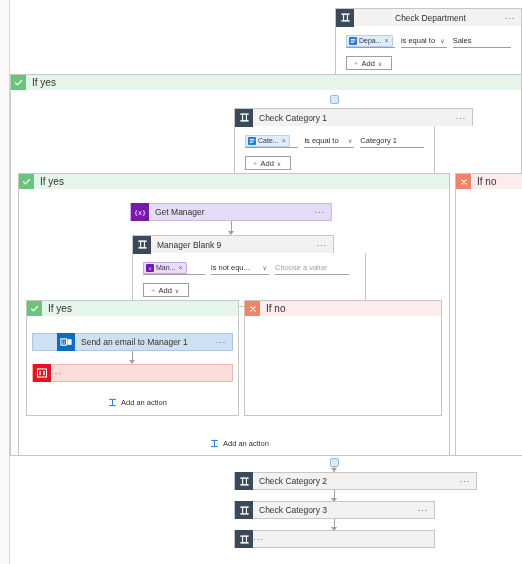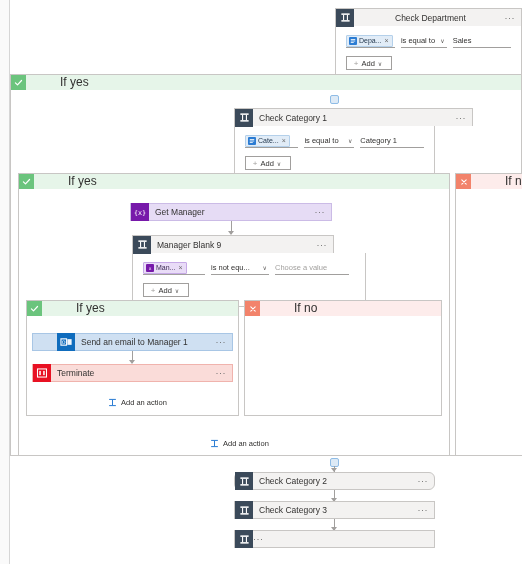--- a/index.html
+++ b/index.html
@@ -131,21 +131,21 @@
   .branch-head.yes{background:#e6f5e9;}
   .branch-head.no{background:#fdeceb;}
   .branch-ico{
     width:15px;height:15px;flex:0 0 15px;
     display:flex;align-items:center;justify-content:center;
     color:#fff;font-size:9px;line-height:1;
   }
   .branch-ico.yes{background:#6bc47d;}
   .branch-ico.no{background:#f2836b;}
   .branch-label{
-    padding-left:18px;font-size:12px;color:#323130;line-height:15px;margin-left:16px;
+    padding-left:6px;font-size:10px;color:#323130;line-height:15px;
   }
 
   
   .action{
     position:absolute;
     height:18px;
     display:flex;align-items:center;
     box-sizing:border-box;
     border:1px solid #c8c6c4;
   }
@@ -424,21 +424,20 @@
   <div class="arrowhead" style="left:129px;top:360px;"></div>
 
   <div class="action red" style="left:32px;top:364px;width:201px;">
     <span class="card-icon ico-term">
       <svg width="12" height="12" viewBox="0 0 16 16" aria-hidden="true">
         <rect x="2" y="2.6" width="12" height="10.8" fill="none" stroke="#ffffff" stroke-width="1.4"></rect>
         <rect x="4.4" y="5.2" width="2" height="5.6" fill="#ffffff"></rect>
         <rect x="9.6" y="5.2" width="2" height="5.6" fill="#ffffff"></rect>
       </svg>
     </span>
-    <span class="card-title">Terminate</span>
     <span class="ellipsis">···</span>
   </div>
 
   <div class="add-action" style="left:108px;top:398px;">
     <span class="aa-ico">
       <svg width="9" height="9" viewBox="0 0 16 16" aria-hidden="true">
         <rect x="2" y="1.6" width="12" height="1.8" fill="#2b7cd3"></rect>
         <rect x="2" y="12.6" width="12" height="1.8" fill="#2b7cd3"></rect>
         <rect x="7.1" y="3.4" width="1.8" height="9.2" fill="#2b7cd3"></rect>
       </svg>
@@ -454,21 +453,21 @@
         <rect x="7.1" y="3.4" width="1.8" height="9.2" fill="#2b7cd3"></rect>
       </svg>
     </span>
     <span>Add an action</span>
   </div>
 
   <div class="insert-node" style="left:330px;top:458px;"></div>
   <div class="conn" style="left:334px;top:466px;height:6px;"></div>
   <div class="arrowhead" style="left:331px;top:468px;"></div>
 
-  <div class="action grey" style="left:234px;top:472px;width:201px;border-radius:6px;">
+  <div class="action grey" style="left:234px;top:472px;width:243px;">
     <span class="card-icon ico-cond">
       <svg width="11" height="11" viewBox="0 0 16 16" aria-hidden="true">
         <rect x="2" y="2" width="12" height="2.2" fill="#ffffff"></rect>
         <rect x="2" y="11.8" width="12" height="2.2" fill="#ffffff"></rect>
         <rect x="4.4" y="4.2" width="1.6" height="7.6" fill="#ffffff"></rect>
         <rect x="10" y="4.2" width="1.6" height="7.6" fill="#ffffff"></rect>
       </svg>
     </span>
     <span class="card-title">Check Category 2</span>
     <span class="ellipsis">···</span>

